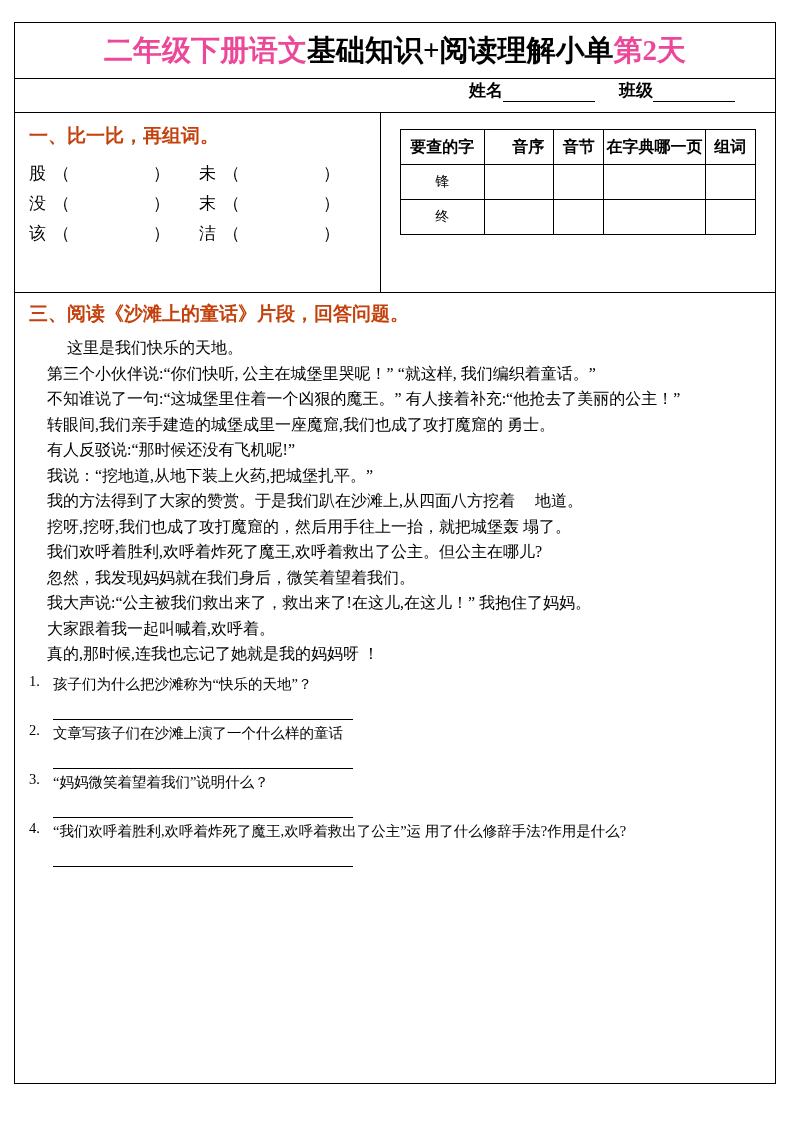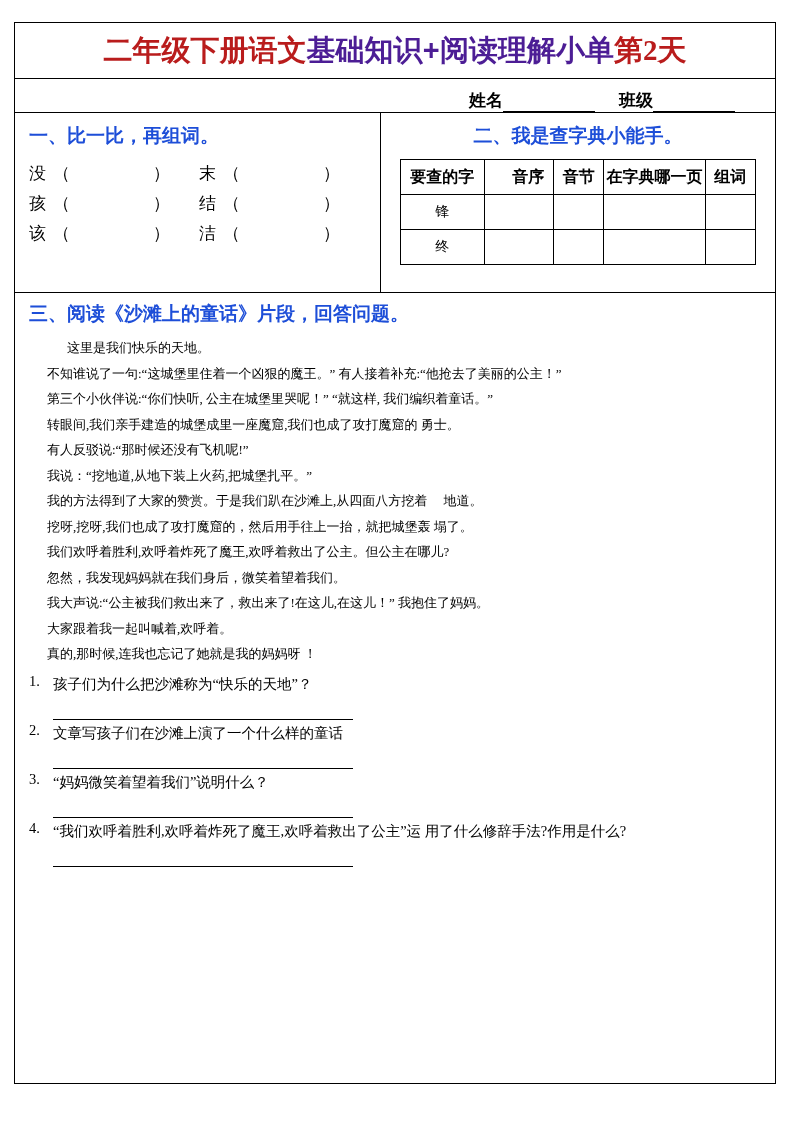--- a/index.html
+++ b/index.html
@@ -31,29 +31,29 @@
     justify-content: center;
     border-bottom: 1px solid #000;
     box-sizing: border-box;
   }
   .title-text {
     font-size: 29px;
     font-weight: bold;
     letter-spacing: 0px;
     white-space: nowrap;
   }
-  .t-black { color: #b91c1c; }
-  .t-red { color: #4c1d95; font-family: Liberation Mono, monospace; }
+  .t-black { color: #ec4899; }
+  .t-red { color: #000000; }
   
   .namerow {
     height: 34px;
     border-bottom: 1px solid #000;
     box-sizing: border-box;
     display: flex;
-    align-items: flex-end;
+    align-items: flex-start;
     justify-content: flex-end;
     padding-right: 40px;
     font-size: 17px;
     font-weight: bold;
   }
   .namerow .fld {
     display: inline-block;
   }
   .blank-line {
     display: inline-block;
@@ -76,21 +76,21 @@
     border-right: 1px solid #000;
     box-sizing: border-box;
     padding: 10px 0 0 14px;
   }
   .col-right {
     flex: 1;
     box-sizing: border-box;
     padding: 10px 0 0 0;
   }
   .sec-head {
-    color: #1d4ed8;
+    color: #c2410c;
     font-weight: bold;
     font-size: 19px;
     margin-bottom: 10px;
   }
   .sec-head.centered { text-align: center; }
   .cizu {
     font-size: 17px;
     line-height: 30px;
   }
   .cizu .pair {
@@ -119,21 +119,21 @@
   table.dict td.c3 { width: 52px; }
   table.dict td.c4 { width: 110px; }
   table.dict td.c5 { width: 52px; }
   td.char { font-weight: normal; font-size: 14px; }
   
   .reading {
     padding: 8px 16px 0 14px;
   }
   .reading .sec-head { margin-bottom: 8px; }
   .passage {
-    font-size: 13px;
+    font-size: 16px;
     line-height: 25.5px;
     padding-left: 18px;
   }
   .passage p { margin: 0; }
   .passage p.indent { text-indent: 20px; }
   .questions {
     margin-top: 6px;
     font-size: 14.5px;
   }
   .q {
@@ -167,33 +167,32 @@
     <span class="gap24"></span>
     <span class="fld"><span>班级</span><span class="blank-line w80"></span></span>
   </div>
 
   <div class="two-col">
 
     <div class="col-left">
       <div class="sec-head">一、比一比，再组词。</div>
       <div class="cizu">
         <div>
-          <span class="pair"><span class="ch">没</span><span class="paren-open">（</span><span class="space"></span><span>）</span></span><span class="pair"><span class="ch">末</span><span class="paren-open">（</span><span class="space"></span><span>）</span></span>
+          <span class="pair"><span class="ch">股</span><span class="paren-open">（</span><span class="space"></span><span>）</span></span><span class="pair"><span class="ch">未</span><span class="paren-open">（</span><span class="space"></span><span>）</span></span>
         </div>
         <div>
-          <span class="pair"><span class="ch">孩</span><span class="paren-open">（</span><span class="space"></span><span>）</span></span><span class="pair"><span class="ch">结</span><span class="paren-open">（</span><span class="space"></span><span>）</span></span>
+          <span class="pair"><span class="ch">没</span><span class="paren-open">（</span><span class="space"></span><span>）</span></span><span class="pair"><span class="ch">末</span><span class="paren-open">（</span><span class="space"></span><span>）</span></span>
         </div>
         <div>
           <span class="pair"><span class="ch">该</span><span class="paren-open">（</span><span class="space"></span><span>）</span></span><span class="pair"><span class="ch">洁</span><span class="paren-open">（</span><span class="space"></span><span>）</span></span>
         </div>
       </div>
     </div>
 
     <div class="col-right">
-      <div class="sec-head centered">二、我是查字典小能手。</div>
       <table class="dict">
         <tbody>
             <tr>
           <td class="hd first">要查的字</td>
           <td class="hd c2">音序</td>
           <td class="hd c3">音节</td>
           <td class="hd c4">在字典哪一页</td>
           <td class="hd c5">组词</td>
         </tr>
         <tr>
@@ -212,22 +211,22 @@
         </tr>
       </tbody>
         </table>
     </div>
   </div>
 
   <div class="reading">
     <div class="sec-head">三、阅读《沙滩上的童话》片段，回答问题。</div>
     <div class="passage">
       <p class="indent">这里是我们快乐的天地。</p>
+      <p>第三个小伙伴说:“你们快听, 公主在城堡里哭呢！” “就这样, 我们编织着童话。”</p>
       <p>不知谁说了一句:“这城堡里住着一个凶狠的魔王。” 有人接着补充:“他抢去了美丽的公主！”</p>
-      <p>第三个小伙伴说:“你们快听, 公主在城堡里哭呢！” “就这样, 我们编织着童话。”</p>
       <p>转眼间,我们亲手建造的城堡成里一座魔窟,我们也成了攻打魔窟的 勇士。</p>
       <p>有人反驳说:“那时候还没有飞机呢!”</p>
       <p>我说：“挖地道,从地下装上火药,把城堡扎平。”</p>
       <p>我的方法得到了大家的赞赏。于是我们趴在沙滩上,从四面八方挖着　 地道。</p>
       <p>挖呀,挖呀,我们也成了攻打魔窟的，然后用手往上一抬，就把城堡轰  塌了。</p>
       <p>我们欢呼着胜利,欢呼着炸死了魔王,欢呼着救出了公主。但公主在哪儿?</p>
       <p>忽然，我发现妈妈就在我们身后，微笑着望着我们。</p>
       <p>我大声说:“公主被我们救出来了，救出来了!在这儿,在这儿！” 我抱住了妈妈。</p>
       <p>大家跟着我一起叫喊着,欢呼着。</p>
       <p>真的,那时候,连我也忘记了她就是我的妈妈呀 ！</p>

